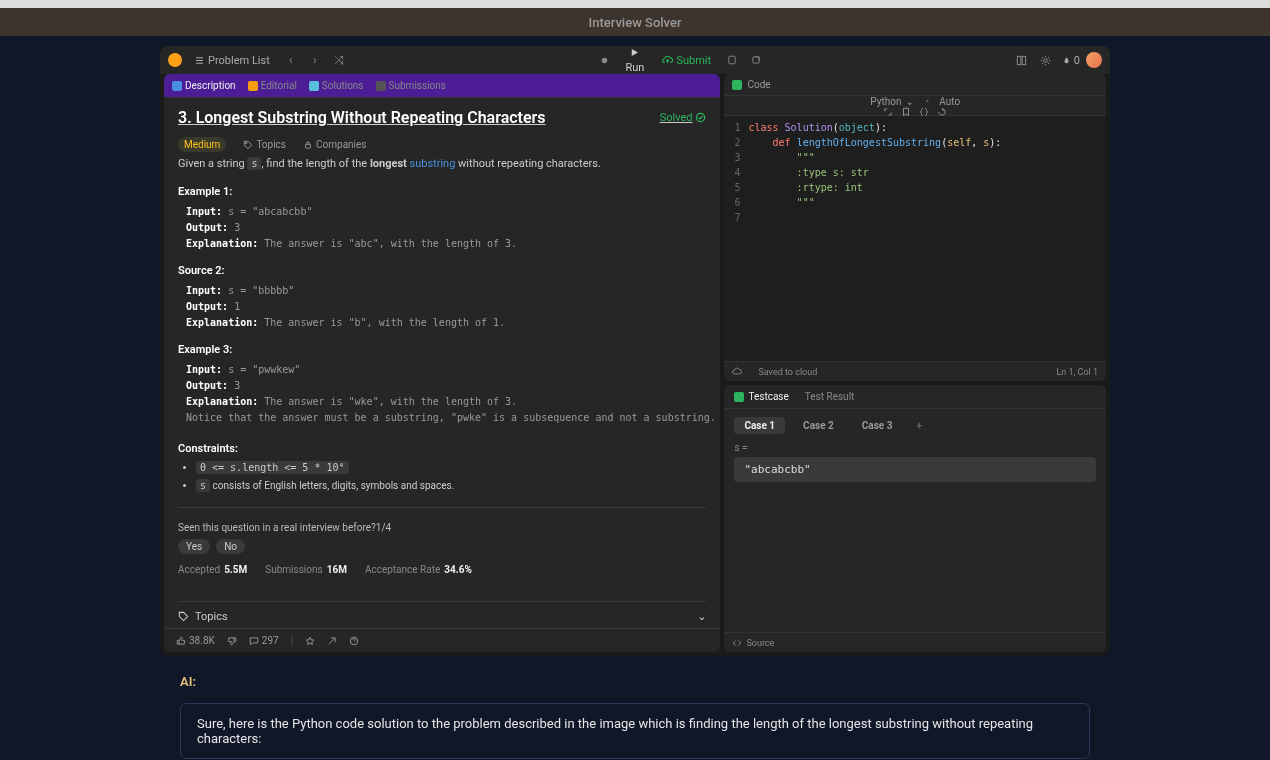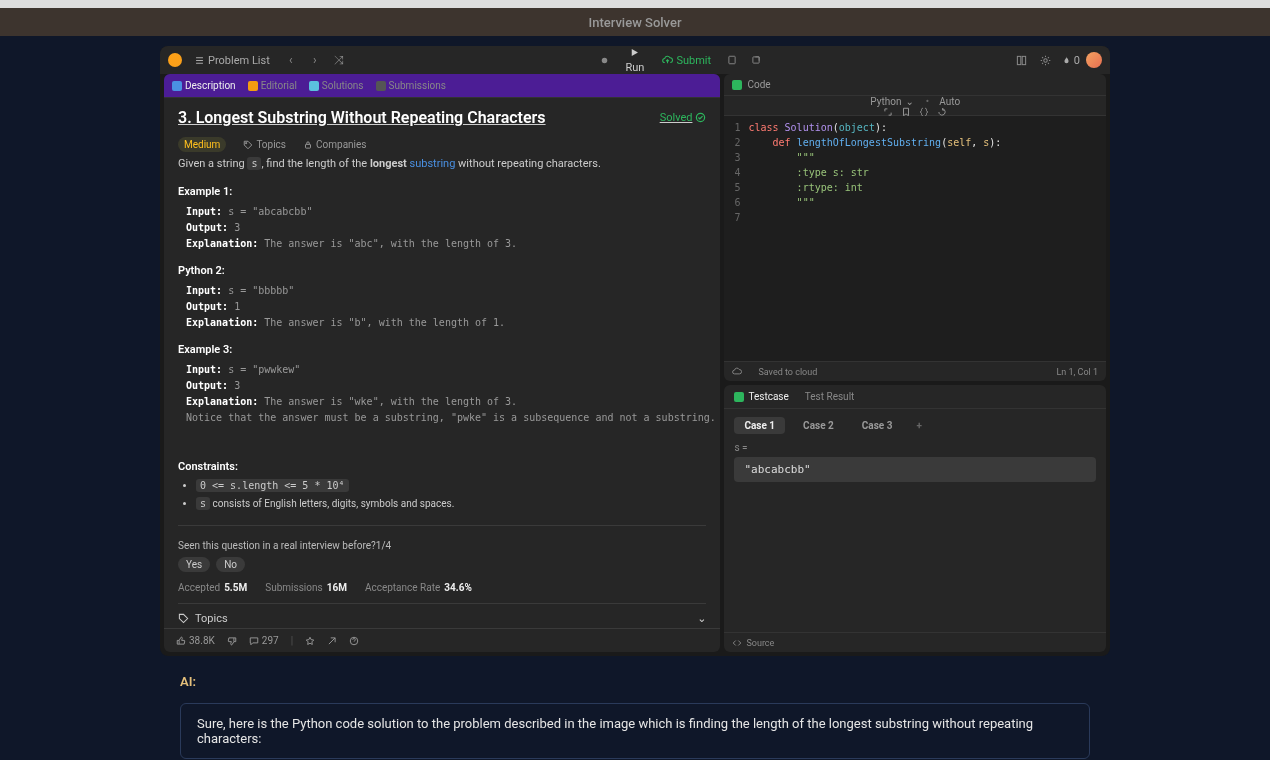--- a/index.html
+++ b/index.html
@@ -131,27 +131,27 @@
 .link { color: #4a90e2; }
 .example-label { font-weight: 600; color: #fff; margin: 12px 0 6px; font-size: 11px;}
 .example-block {
   font-family: "SF Mono", Monaco, monospace;
   font-size: 10px; color: #999;
   padding-left: 8px;
   line-height: 1.6;
   white-space: pre;
 }
 .example-block b { color: #fff; font-weight: 600;}
-.constraints { margin-top: 34px; }
+.constraints { margin-top: 16px; }
 .constraints ul { list-style: disc; padding-left: 18px; margin-top: 6px;}
 .constraints li { margin-bottom: 4px; font-size: 10px; line-height: 1.4;}
 .divider { border: none; border-top: 1px solid #3a3a3a; margin: 14px 0;}
 .pill-row { display: flex; gap: 6px; margin: 6px 0 10px;}
 .pill { background: #3a3a3a; padding: 2px 8px; border-radius: 10px; font-size: 10px; color: #ccc;}
-.stats-row { display: flex; gap: 18px; font-size: 10px; color: #888; margin-bottom: 10px; text-align: center;}
+.stats-row { display: flex; gap: 18px; font-size: 10px; color: #888; margin-bottom: 26px; text-align: center;}
 .stats-row b { color: #eee; margin-left: 4px;}
 .collapse-row {
   display: flex; align-items: center; justify-content: space-between;
   padding: 8px 0; border-top: 1px solid #3a3a3a;
   font-size: 11px; color: #ccc;
 }
 .collapse-row .left { display: flex; align-items: center; gap: 6px;}
 .bottom-bar {
   height: 24px; border-top: 1px solid #3a3a3a;
   display: flex; align-items: center; gap: 12px;
@@ -355,21 +355,21 @@
 
           <div class="desc-text">
             <span>Given a string </span><code>s</code><span>, find the length of the </span><b>longest</b> <span class="link">substring</span><span> without repeating characters.</span>
           </div>
 
           <div id="examples-container">
               <div class="example-label">Example 1:</div>
               <div class="example-block"><b>Input:</b> s = "abcabcbb"
 <b>Output:</b> 3
 <b>Explanation:</b> The answer is "abc", with the length of 3.</div>
-              <div class="example-label">Python 2:</div>
+              <div class="example-label">Source 2:</div>
               <div class="example-block"><b>Input:</b> s = "bbbbb"
 <b>Output:</b> 1
 <b>Explanation:</b> The answer is "b", with the length of 1.</div>
               <div class="example-label">Example 3:</div>
               <div class="example-block"><b>Input:</b> s = "pwwkew"
 <b>Output:</b> 3
 <b>Explanation:</b> The answer is "wke", with the length of 3.
 Notice that the answer must be a substring, "pwke" is a subsequence and not a substring.</div>
             </div>
 

